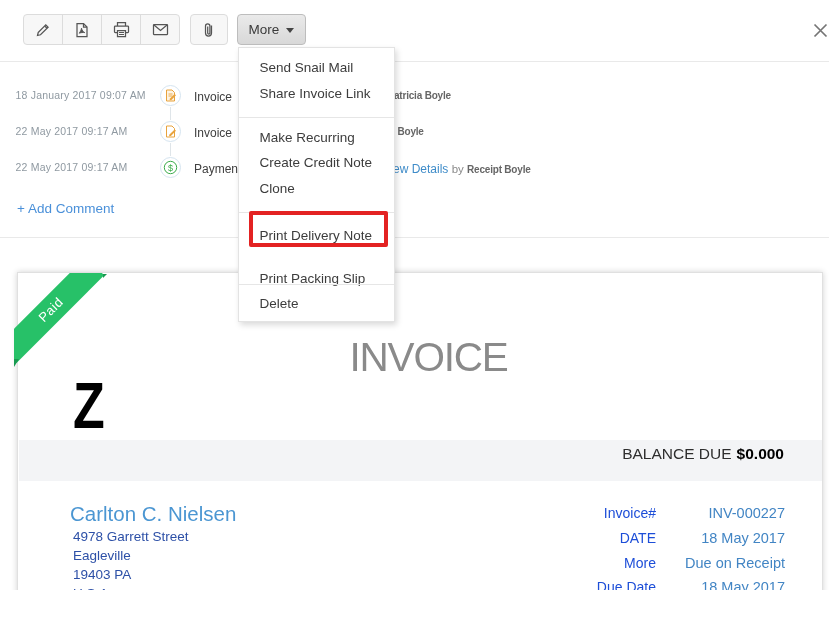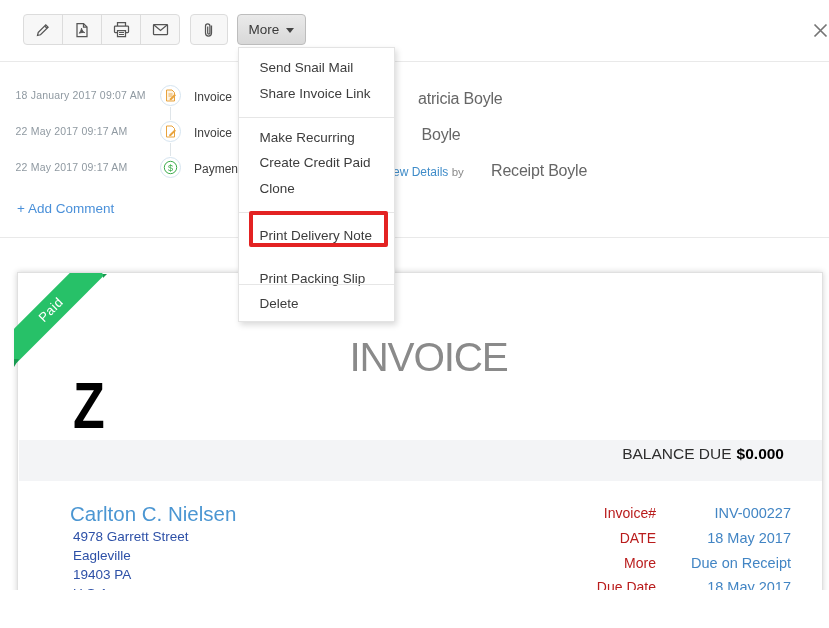--- a/index.html
+++ b/index.html
@@ -25,21 +25,21 @@
 
   .hline { position:absolute; left:0; width:829px; height:1px; background:#e9e9e9; }
 
   
   .date { position:absolute; left:15.5px; font-size:10.5px; color:#8f99a1; line-height:1; letter-spacing:0.2px; }
   .circ { position:absolute; left:160px; width:21px; height:21px; border-radius:50%;
       background:#fff; border:1px solid #d5e4f0; display:flex; align-items:center; justify-content:center; }
   .vline { position:absolute; left:170px; width:1px; background:#dfe5e9; }
   .htext { position:absolute; left:194px; font-size:12px; color:#404040; line-height:1; }
   .frag  { position:absolute; font-size:12px; line-height:1; }
-  .bname { font-weight:normal; color:#666; font-size:16px; letter-spacing:-0.2px;padding-left:24px; }
+  .bname { font-weight:bold; color:#666; font-size:10px; letter-spacing:-0.2px; }
 
   .addcomment { position:absolute; left:17px; top:202px; font-size:13.5px; color:#4a90d9; line-height:1; }
 
   
   .paper { position:absolute; left:17px; top:272px; width:806px; height:380px;
       background:#fff; border:1px solid #e0e0e0; box-shadow:0 0 6px rgba(0,0,0,0.18); }
 
   .ribbonwrap { position:absolute; left:-4px; top:0; width:132px; height:126px; overflow:hidden; }
   .fold1 { position:absolute; left:89px; top:0.5px; width:0; height:0;
       border-top:4.5px solid #189a50; border-right:4.5px solid transparent; }
@@ -53,22 +53,22 @@
   .zlogo { position:absolute; left:55px; top:100px; font-size:65px; font-weight:bold; color:#000;
       line-height:1; transform:scaleX(0.80); transform-origin:left top; }
 
   .balbar { position:absolute; left:1px; top:166.5px; width:803px; height:41.5px; background:#f3f4f6; }
   .baltxt { position:absolute; right:38px; top:172.5px; font-size:15.5px; color:#2e2e2e; line-height:1; white-space:nowrap; }
   .baltxt b { color:#000; margin-left:5px; }
 
   .custname { position:absolute; left:52px; top:230.5px; font-size:20.5px; color:#4b96d2; line-height:1; }
   .addr { position:absolute; left:55px; top:253.5px; font-size:13.5px; color:#2d50a7; line-height:19px; }
 
-  .flabel { position:absolute; font-size:14px; color:#b91c1c; line-height:1; text-align:right; right:166px; }
-  .fvalue { position:absolute; font-size:14.5px; color:#4285c4; line-height:1; text-align:right; right:31px; }
+  .flabel { position:absolute; font-size:14px; color:#1d4ed8; line-height:1; text-align:right; right:166px; }
+  .fvalue { position:absolute; font-size:14.5px; color:#4285c4; line-height:1; text-align:right; right:37px; }
 
   
   .menu { position:absolute; left:238px; top:47px; width:157px; height:275px; background:#fff;
       border:1px solid #e3e3e3; box-shadow:2px 3px 6px rgba(0,0,0,0.15); z-index:10; }
   .mi { position:absolute; left:20.4px; font-size:13.5px; color:#3c3c3c; line-height:1; white-space:nowrap; }
   .msep { position:absolute; left:0; width:100%; height:1px; background:#e6e6e6; }
   .redbox { position:absolute; left:249px; top:211px; width:139px; height:36px;
       border:4px solid #e32222; border-radius:2px; z-index:12; }
 
   .closex { position:absolute; left:812px; top:22px; }
@@ -190,21 +190,21 @@
     <div class="fvalue" style="top:258px;">18 May 2017</div>
     <div class="fvalue" style="top:282.5px;">Due on Receipt</div>
     <div class="fvalue" style="top:307px;">18 May 2017</div>
   </div>
 
   <div class="menu">
     <div class="mi" style="top:13px;">Send Snail Mail</div>
     <div class="mi" style="top:39.3px;">Share Invoice Link</div>
     <div class="msep" style="top:69px;"></div>
     <div class="mi" style="top:82.6px;">Make Recurring</div>
-    <div class="mi" style="top:108px;">Create Credit Paid</div>
+    <div class="mi" style="top:108px;">Create Credit Note</div>
     <div class="mi" style="top:134px;">Clone</div>
     <div class="msep" style="top:164px;"></div>
     <div class="mi" style="top:181px;">Print Delivery Note</div>
     <div class="mi" style="top:205px;margin-top:19px;">Print Packing Slip</div>
     <div class="msep" style="top:236px;"></div>
     <div class="mi" style="top:249px;">Delete</div>
   </div>
   <div class="redbox"></div>
 
 </div>

